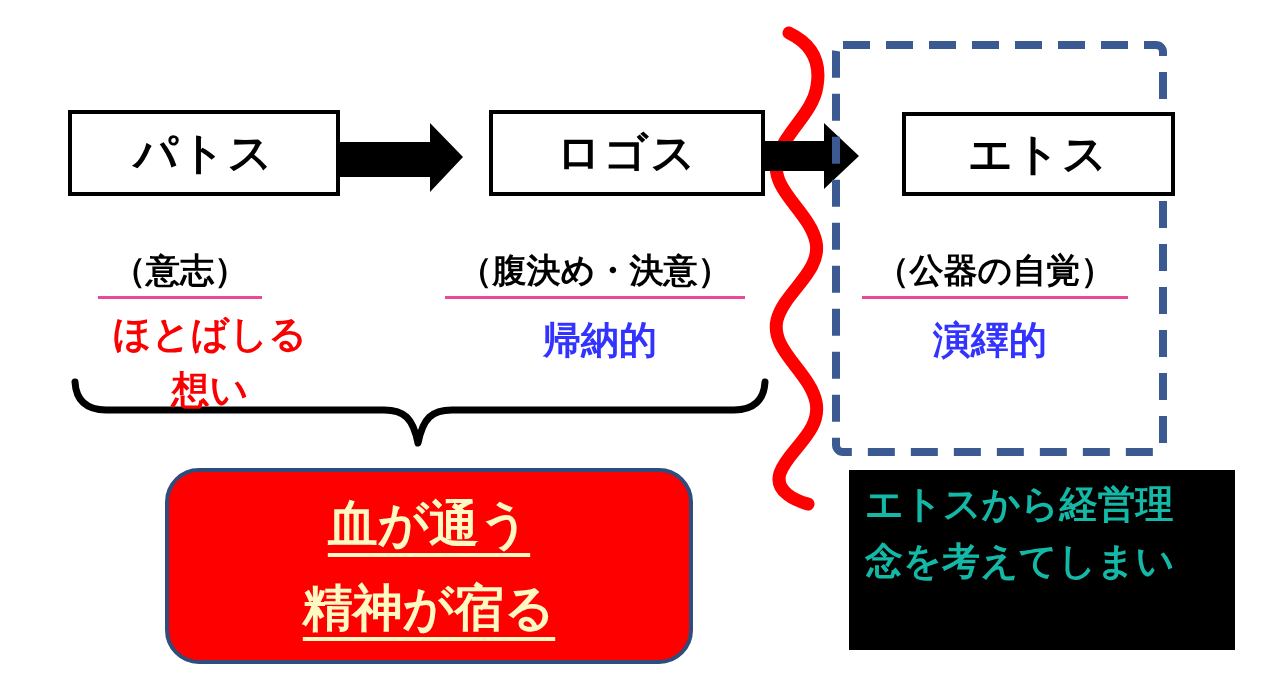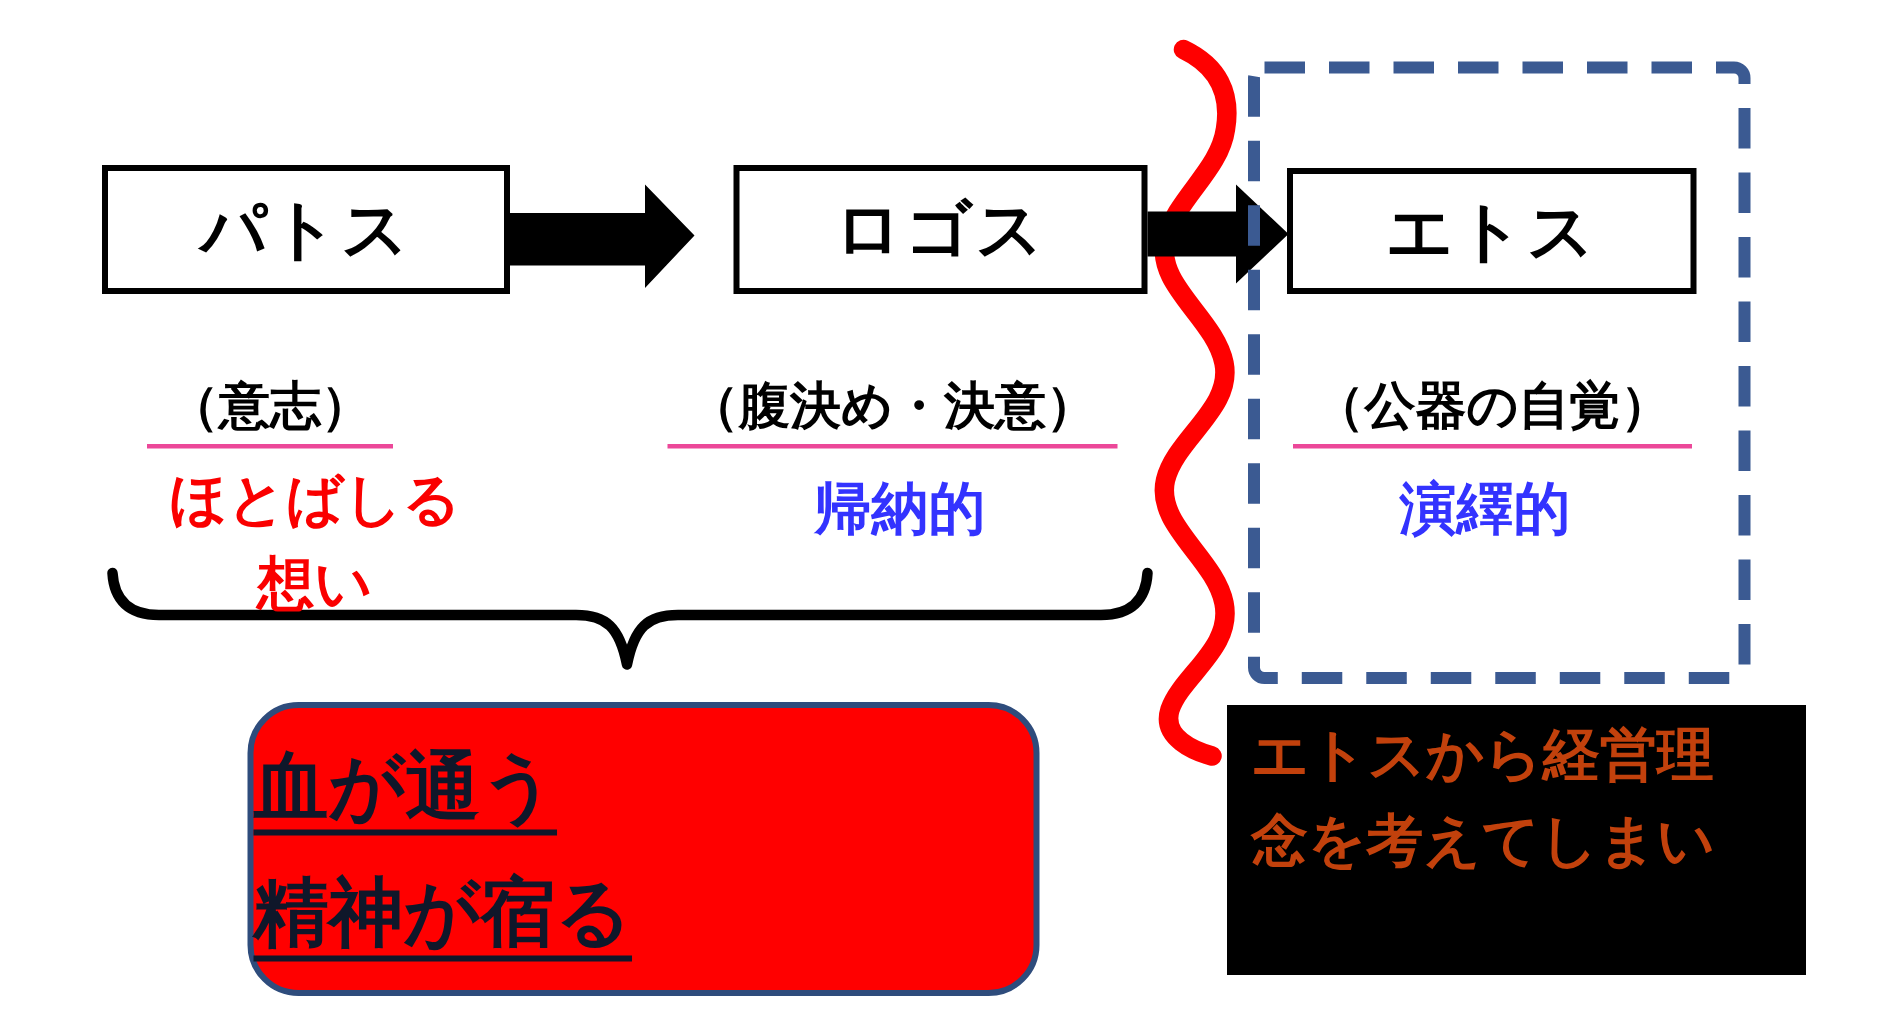--- a/index.html
+++ b/index.html
@@ -54,38 +54,38 @@
   .note.blue { color: #3333ff; }
   .red-callout {
     position: absolute;
     left: 165px; top: 468px;
     width: 520px; height: 188px;
     background: #ff0000;
     border: 4px solid #2e4c7c;
     border-radius: 34px;
     display: flex;
     flex-direction: column;
-    align-items: flex-start;
+    align-items: center;
     justify-content: center;
-    color: #0f172a;
+    color: #fef9c3;
     font-size: 50px;
     font-weight: bold;
     line-height: 84px;
   }
   .red-callout .line {
     text-decoration: underline;
     text-decoration-thickness: 4px;
     text-underline-offset: 12px;
   }
   .warning-box {
     position: absolute;
-    left: 818px; top: 470px;
+    left: 849px; top: 470px;
     width: 386px; height: 180px;
     background: #000000;
-    color: #c2410c;
+    color: #14b8a6;
     font-size: 38px;
     font-weight: bold;
     line-height: 57px;
     padding: 6px 0 0 16px;
     box-sizing: border-box;
     white-space: nowrap;
   }
 </style>
 </head>
 <body>
@@ -117,21 +117,21 @@
              L 734 410
              C 754 410 764 400 765 382" fill="none" stroke="#000000" stroke-width="7" stroke-linecap="round" stroke-linejoin="round"></path>
   </svg>
 
   <div class="stage-box" style="left:68px; top:110px; width:264px; height:78px;">
     <span>パトス</span>
   </div>
   <div class="stage-box" style="left:462px; top:110px; width:268px; height:78px;margin-left:27px;">
     <span>ロゴス</span>
   </div>
-  <div class="stage-box" style="left:858px; top:112px; width:265px; height:76px;justify-content:center;">
+  <div class="stage-box" style="left:902px; top:112px; width:265px; height:76px;justify-content:center;">
     <span>エトス</span>
   </div>
 
   <div class="sub-label" style="left:40px; top:248px; width:280px;">
     <span class="u">（意志）</span>
   </div>
   <div class="sub-label" style="left:850px; top:248px; width:290px;">
     <span class="u">（公器の自覚）</span>
   </div>
   <div class="sub-label" style="left:440px; top:248px; width:310px;">

